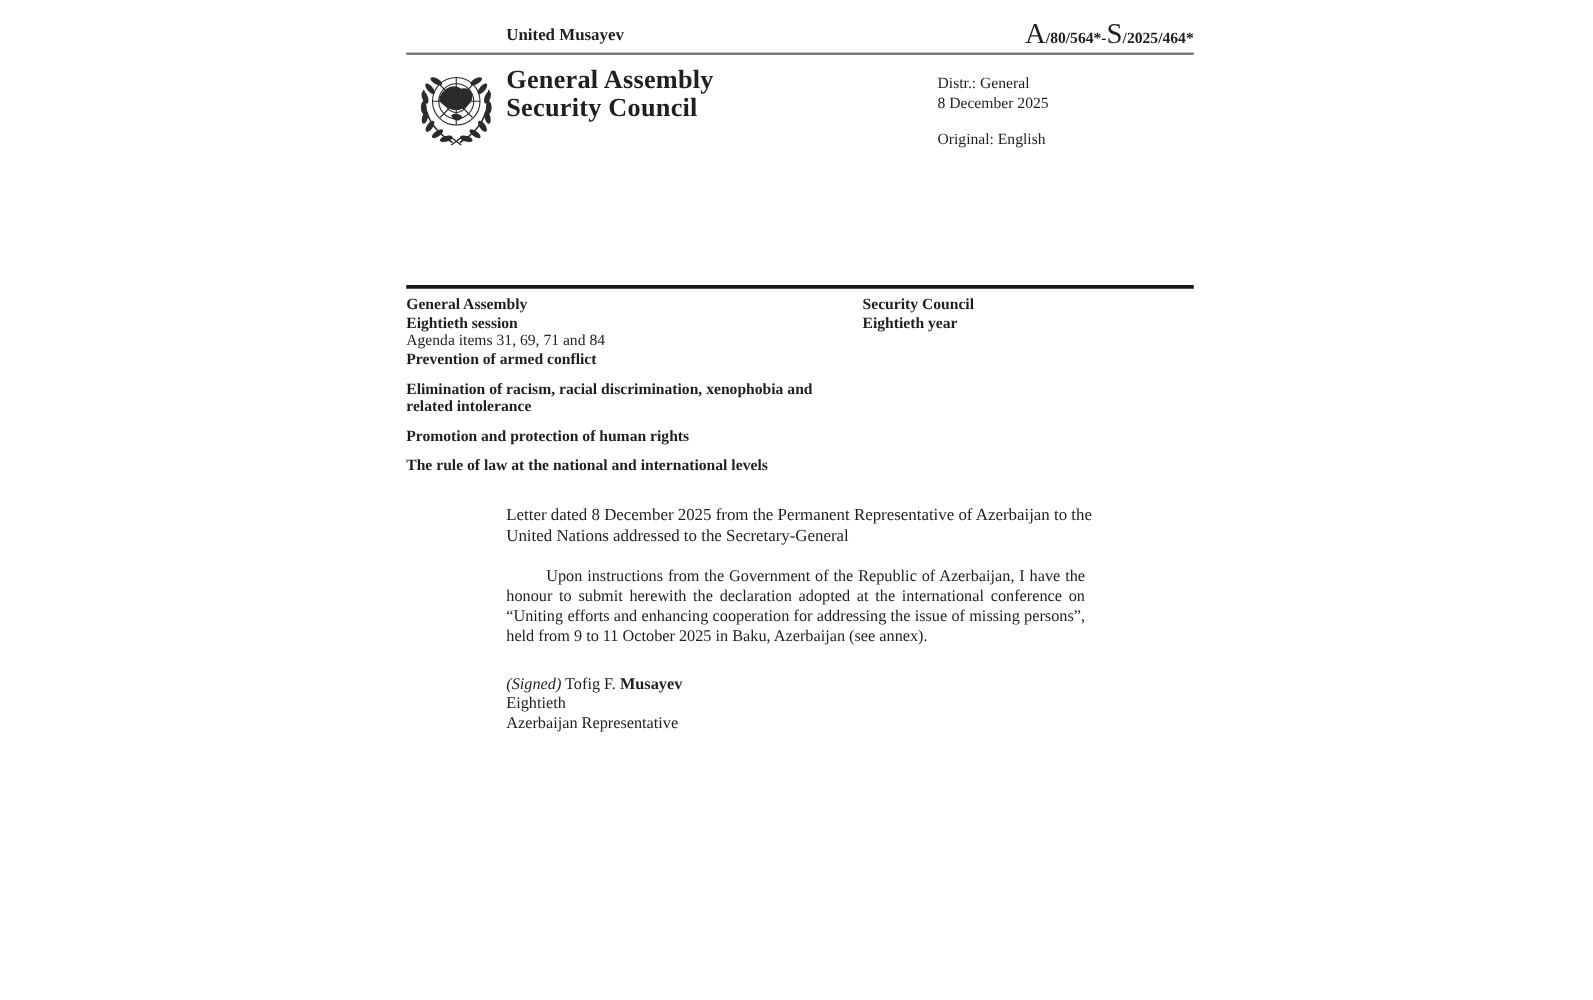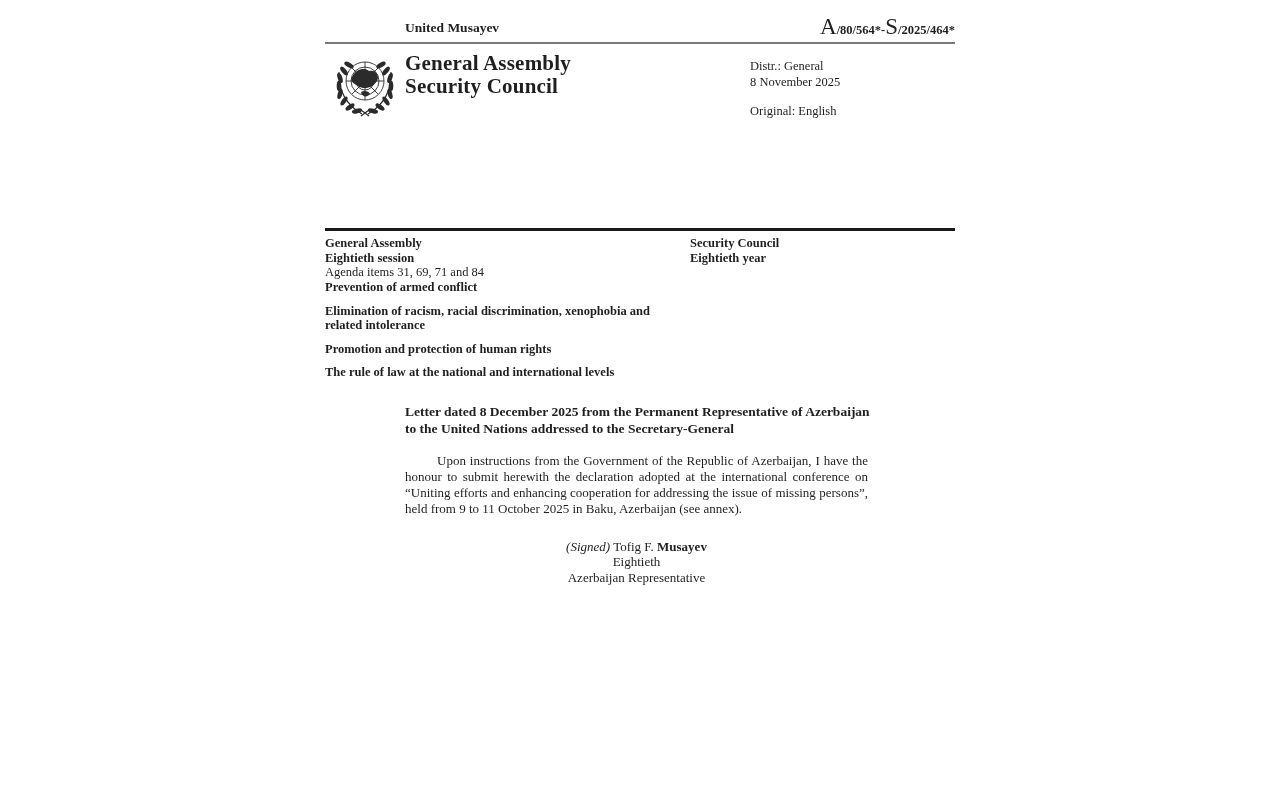--- a/index.html
+++ b/index.html
@@ -84,35 +84,35 @@
     font-weight: bold;
     font-size: 12.5px; line-height: 14.5px;
     max-width: 355px;
     margin-bottom: 9px;
   }
 
   
   .letter-title {
     margin: 23px 0 0 80px;
     width: 470px;
-    font-size: 13.5px; font-weight: bold; line-height: 17px;
+    font-size: 13.5px; font-weight: normal; line-height: 17px;
   }
   .body-para {
     margin: 16px 0 0 80px;
     width: 463px;
     font-size: 13px; line-height: 16px;
     text-align: justify;
     text-indent: 32px;
   }
   .body-para.second { margin-top: 8px; }
 
   .signature {
     margin: 22px 0 0 80px;
     width: 463px;
-    text-align: center;
+    text-align: left;
     font-size: 13px; line-height: 15.5px;
   }
 </style>
 </head>
 <body>
 
 <div class="page">
 
   <div class="row-top">
     <div class="org-name">United Musayev</div>
@@ -162,21 +162,21 @@
           <ellipse cx="50" cy="15" rx="2.3" ry="5.2" transform="rotate(60 50 15)"></ellipse>
         </g>
       </svg>
     </div>
     <div class="masthead-titles">
       <div>General Assembly</div>
       <div>Security Council</div>
     </div>
     <div class="distribution">
       <div>Distr.: General</div>
-      <div>8 November 2025</div>
+      <div>8 December 2025</div>
       <div class="orig">Original: English</div>
     </div>
   </div>
 
   <div class="rule-thick"></div>
 
   <div class="session-cols">
     <div class="col-left">
       <div class="b">General Assembly</div>
       <div class="b">Eightieth session</div>

